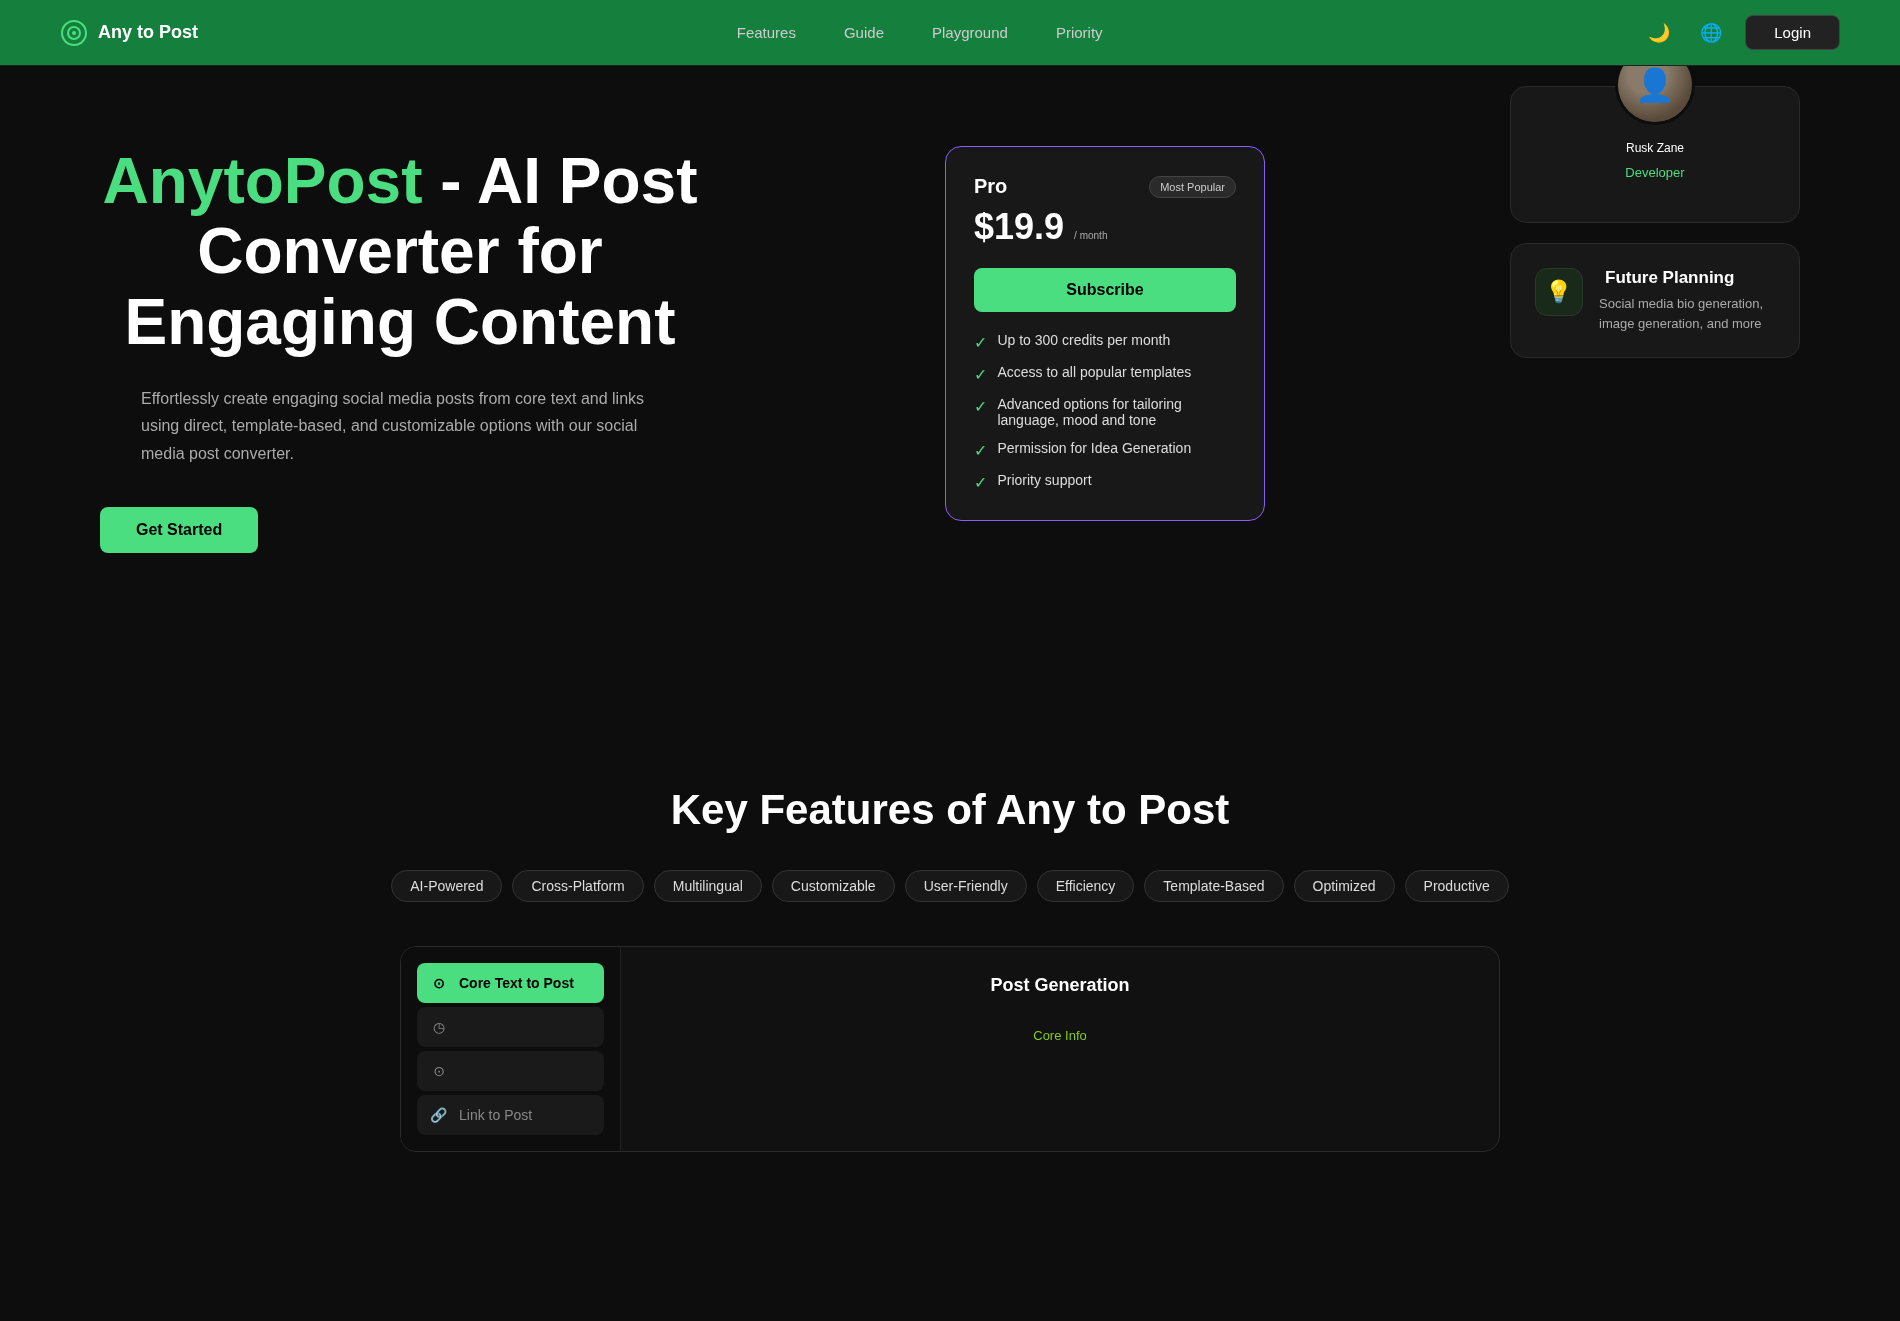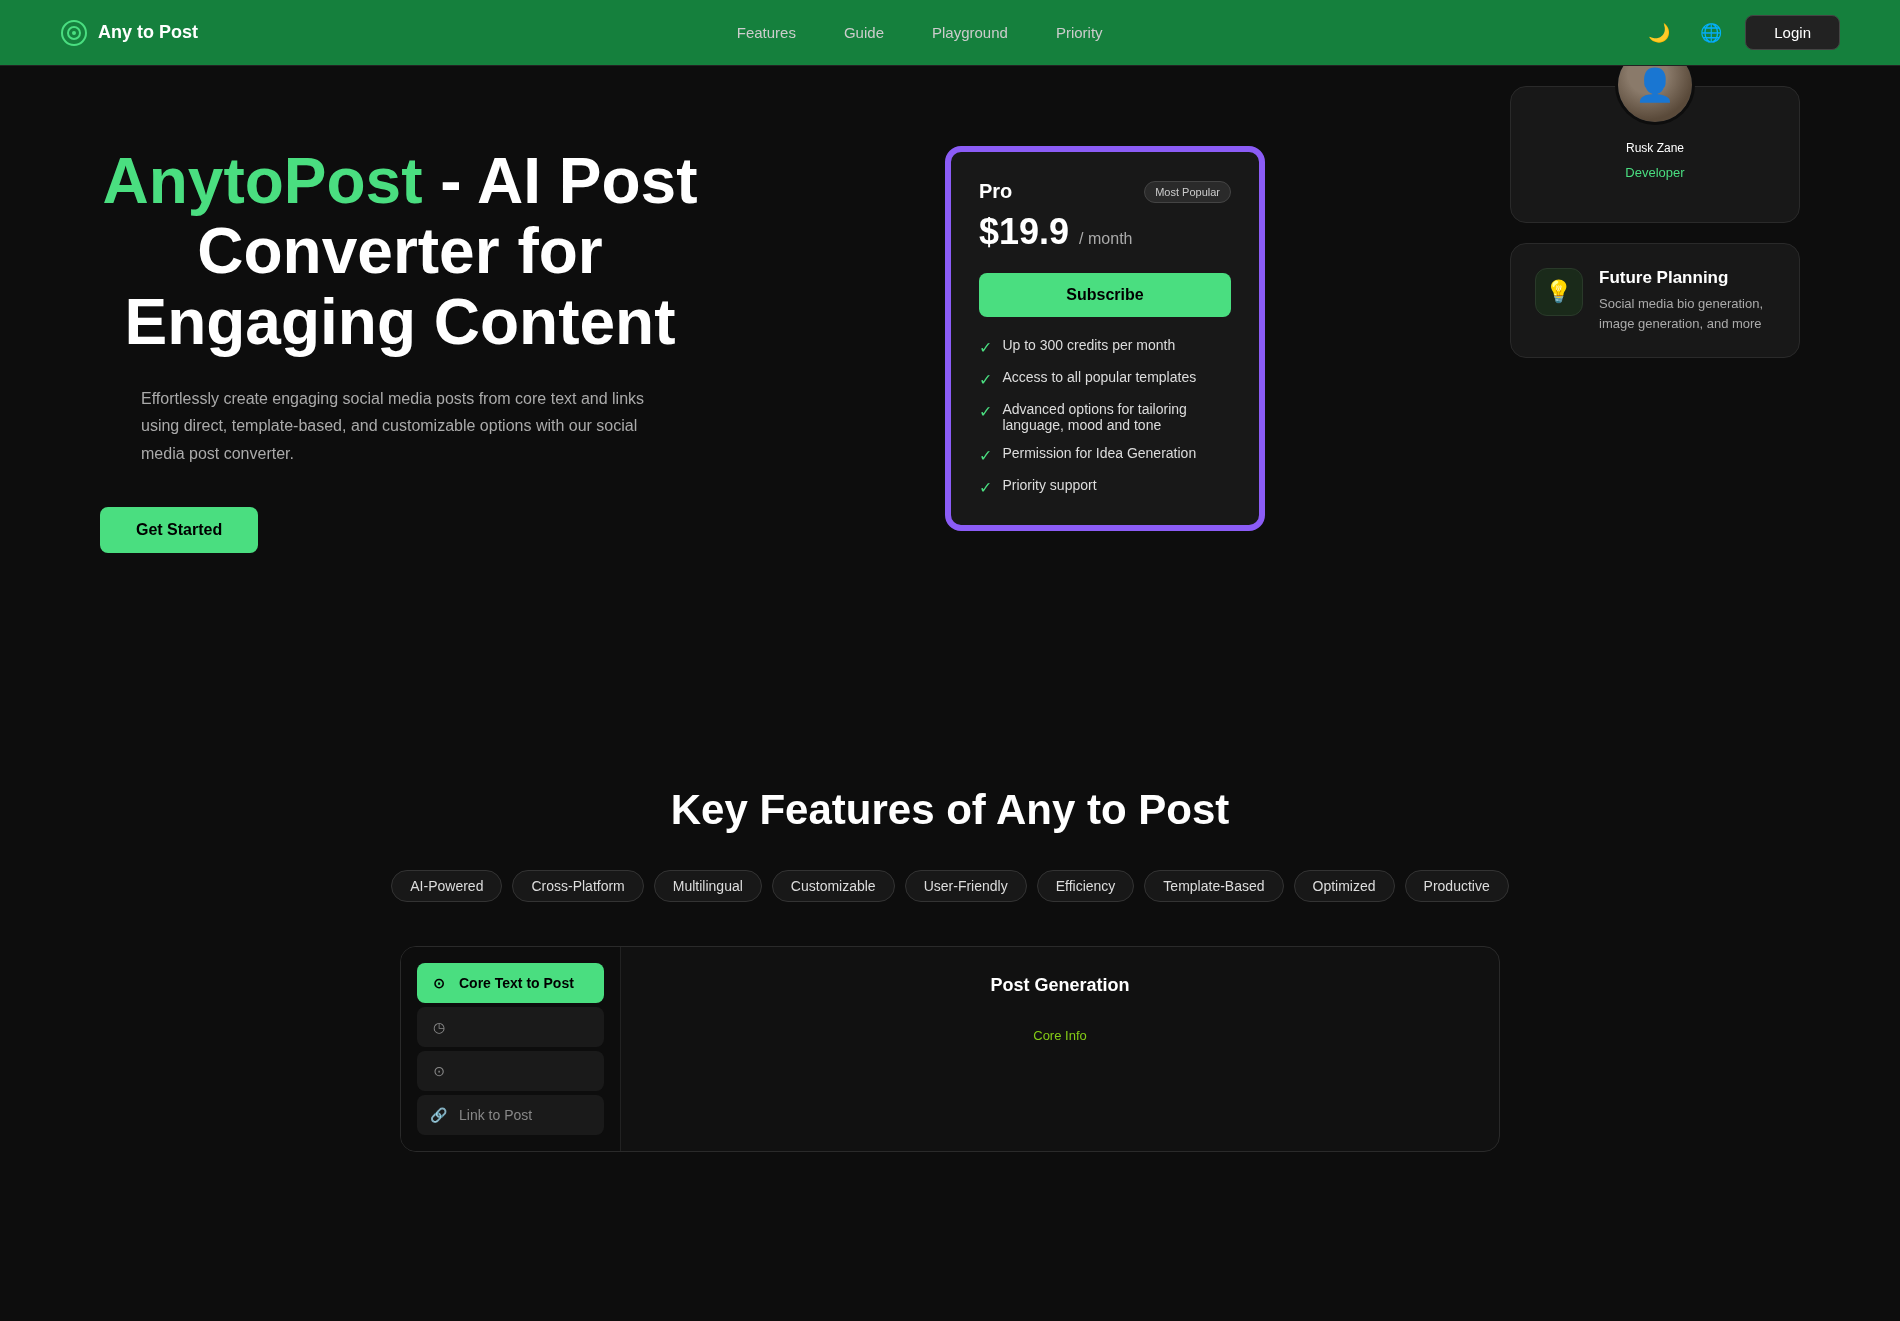--- a/index.html
+++ b/index.html
@@ -119,21 +119,21 @@
       cursor: pointer;
     }
 
     
     .hero-center {
       flex: 0 0 auto;
       width: 320px;
     }
     .pricing-card {
       background: #181818;
-      border: 6px solid #8b5cf6;
+      border: 1px solid #8b5cf6;
       border-radius: 16px;
       padding: 28px;
     }
     .pricing-header {
       display: flex;
       align-items: center;
       justify-content: space-between;
       margin-bottom: 8px;
     }
     .pricing-plan {
@@ -149,21 +149,21 @@
       border-radius: 20px;
       border: 1px solid #444;
     }
     .pricing-price {
       font-size: 36px;
       font-weight: 800;
       color: #fff;
       margin-bottom: 20px;
     }
     .pricing-price .per-month {
-      font-size: 16px;
+      font-size: 10px;
       font-weight: 400;
       color: #aaa;
     }
     .subscribe-btn {
       width: 100%;
       background: #4ade80;
       color: #000;
       border: none;
       padding: 13px;
       border-radius: 8px;
@@ -274,20 +274,21 @@
       justify-content: center;
       font-size: 22px;
       flex-shrink: 0;
     }
     .future-content {}
     .future-title {
       font-size: 17px;
       font-weight: 700;
       color: #fff;
       margin-bottom: 6px;
+      margin-left: 6px;
     }
     .future-desc {
       font-size: 13px;
       color: #aaa;
       line-height: 1.5;
     }
 
     
     .features-section {
       padding: 60px 100px 40px;

